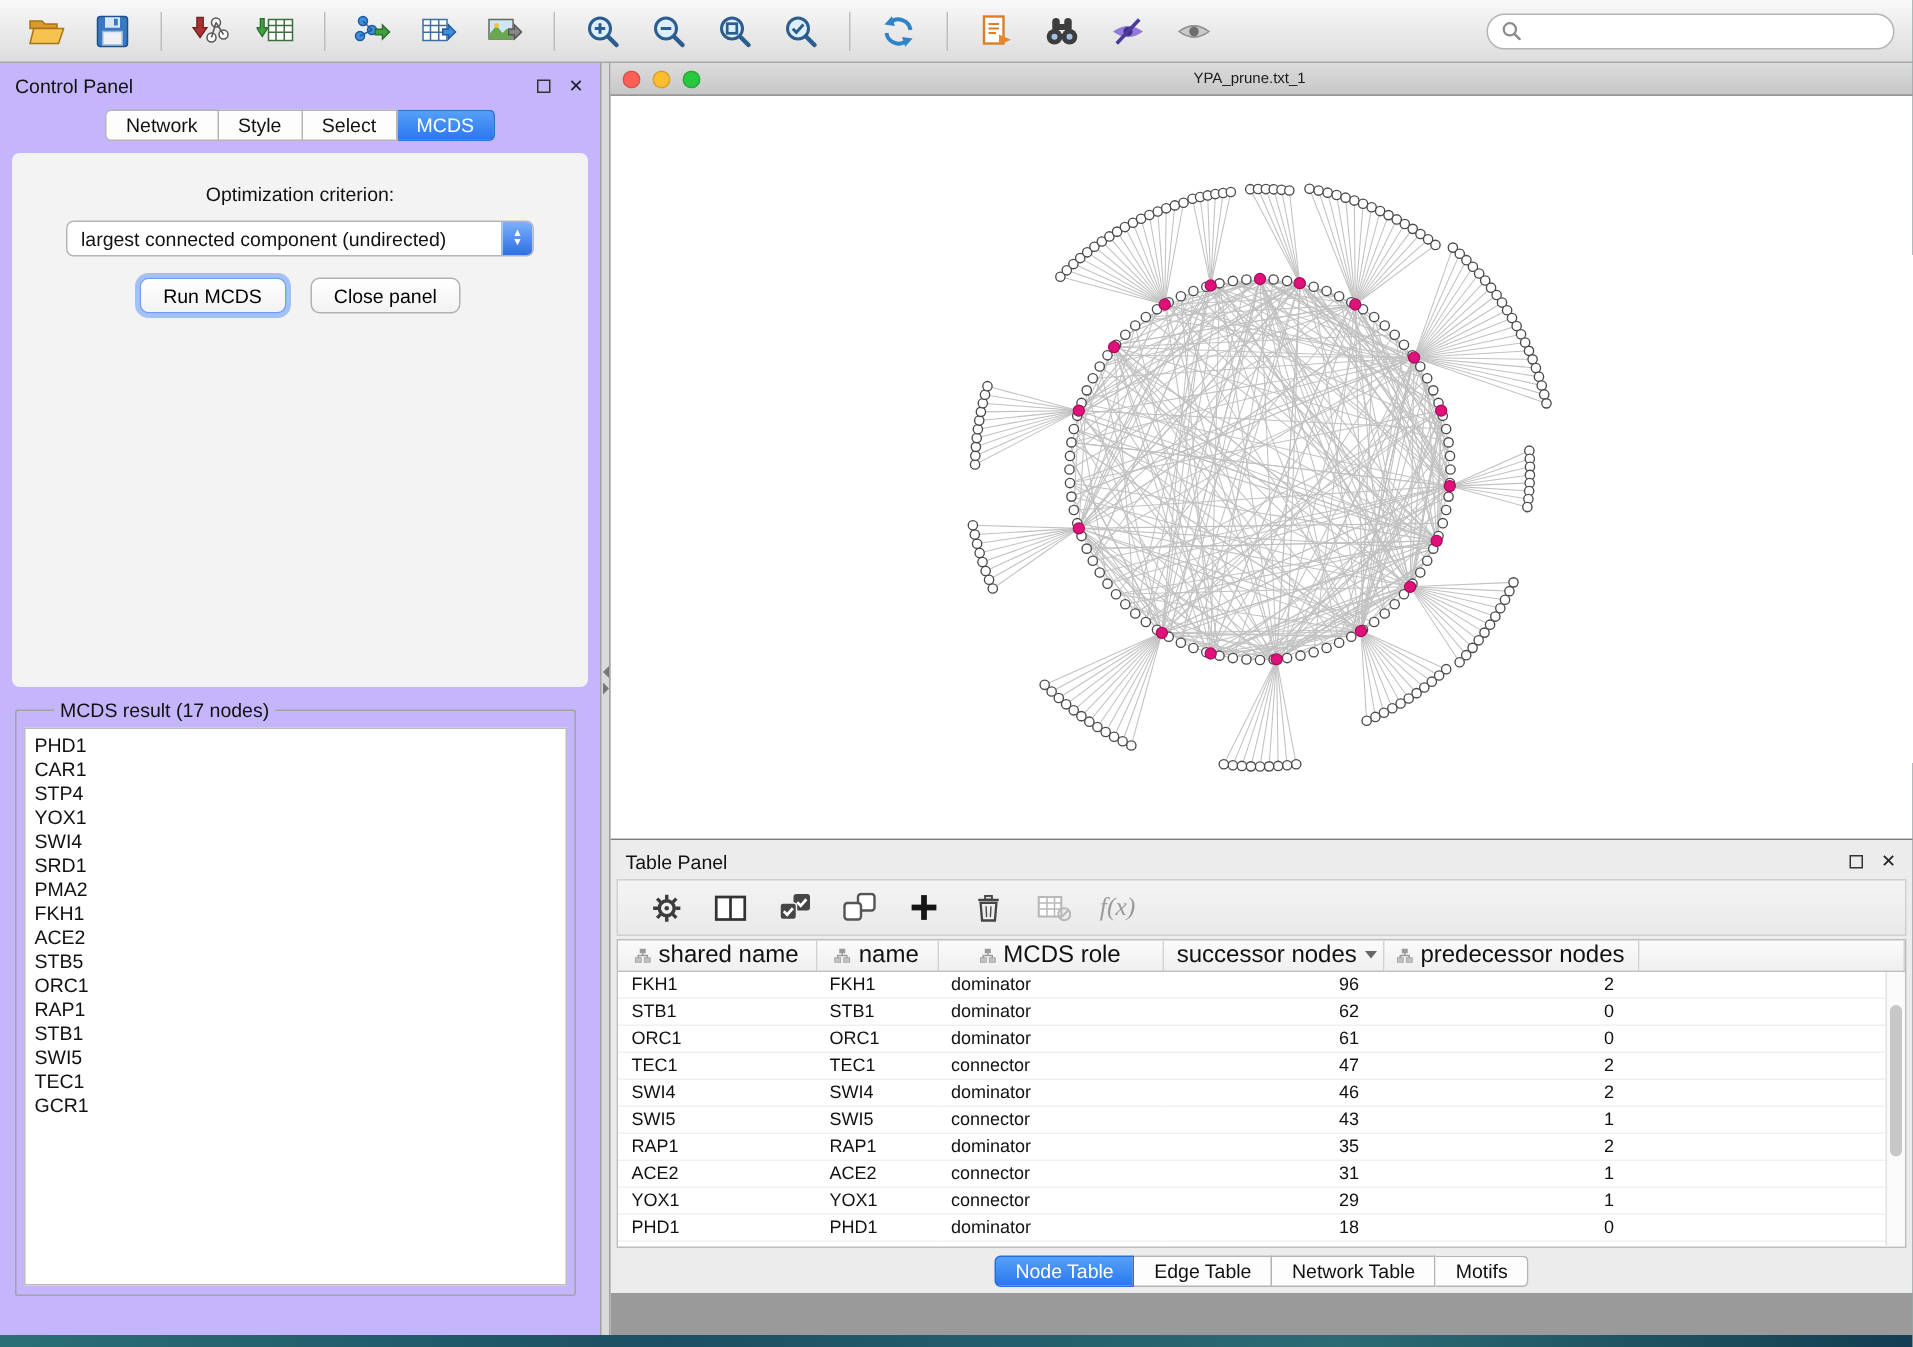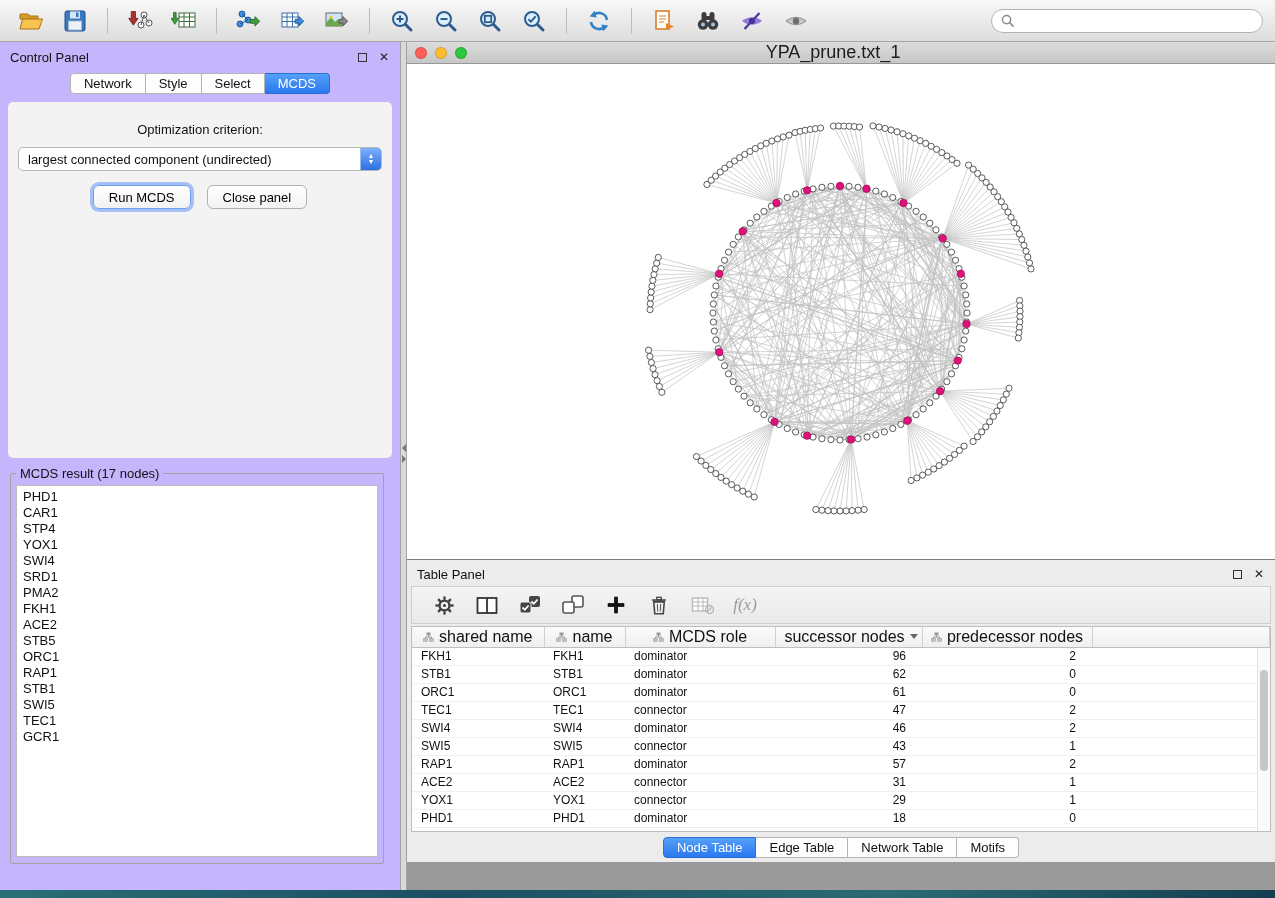--- a/index.html
+++ b/index.html
@@ -25,45 +25,45 @@
   .win-icon { width:12px; height:12px; display:flex; align-items:center; justify-content:center; font-size:12px; color:#222; line-height:1; }
   .float-box { width:9px; height:9px; border:1.5px solid #333; }
   .cp-tabs, .tp-tabs { display:flex; justify-content:center; align-items:center; }
   .cp-tabs { height:26px; margin-top:2px; }
   .seg-tab { height:21px; display:flex; align-items:center; padding:0 13px; background:#fdfdfd; border:1px solid #b4b4b4; border-left:none; font-size:13px; cursor:default; }
   .seg-tab:first-child { border-left:1px solid #b4b4b4; border-radius:4px 0 0 4px; }
   .seg-tab:last-child { border-radius:0 4px 4px 0; }
   .seg-tab.active { background:linear-gradient(#55a0f8,#2a78ef); border-color:#2a6fd8; color:#fff; }
   .cp-card { margin:6px 8px 0; height:356px; background:#f3f3f3; border-radius:5px; flex:0 0 auto; display:flex; flex-direction:column; align-items:center; padding-top:20px; }
   .opt-label { font-size:13px; }
-  .dropdown { margin-top:10px; width:364px; height:24px; background:#fff; border:1px solid #b7b7b7; border-radius:5px; position:relative; display:flex; align-items:center; padding:0 26px 0 9px; font-size:13px; cursor:default; }
+  .dropdown { margin-top:10px; width:312px; height:24px; background:#fff; border:1px solid #b7b7b7; border-radius:5px; position:relative; display:flex; align-items:center; padding:0 26px 0 9px; font-size:13px; cursor:default; }
   .dropdown .stepper { position:absolute; right:0; top:0; bottom:0; width:21px; background:linear-gradient(#7cb0fb,#2e6fe2); border-radius:0 4px 4px 0; border-left:1px solid #9bb9e8; color:#fff; display:flex; flex-direction:column; align-items:center; justify-content:center; font-size:7px; line-height:6px; }
   .btn-row { margin-top:14px; display:flex; gap:16px;align-items:flex-end; }
   .mac-btn { height:24px; padding:0 15px; background:linear-gradient(#ffffff,#f2f2f2); border:1px solid #b1b1b1; border-radius:6px; font-size:13px; font-family:inherit; cursor:default; }
   .mac-btn.focused { box-shadow:0 0 0 3px rgba(110,160,250,0.6); border-color:#6f9ef0; }
   .result-box { flex:1 1 auto; margin:8px 16px 26px 10px; border:1px solid #a3a3a3; border-radius:2px; padding:4px 5px 6px; display:flex; flex-direction:column; min-height:0; }
-  .result-box legend { font-size:13px; padding:0 4px; margin-left:0; }
+  .result-box legend { font-size:13px; padding:0 4px; margin-left:20px; }
   .result-list { flex:1; background:#fff; border:1px solid #bcbcbc; overflow:hidden; padding:3px 6px; }
   .result-list div { font-size:13px; line-height:16px; }
 
   
   .vsplit { width:7px; flex:0 0 auto; background:#d9d9d9; border-left:1px solid #a2a2a2; border-right:1px solid #a2a2a2; position:relative; cursor:col-resize; }
   .vsplit .grip { position:absolute; top:402px; left:0; width:5px; height:22px; display:flex; flex-direction:column; align-items:center; gap:3px; }
   .tri-l { width:0; height:0; border-top:4px solid transparent; border-bottom:4px solid transparent; border-right:4px solid #777; }
   .tri-r { width:0; height:0; border-top:4px solid transparent; border-bottom:4px solid transparent; border-left:4px solid #777; }
 
   
   .right-col { flex:1 1 auto; display:flex; flex-direction:column; min-width:0; background:#9a9a9a; }
 
   
   .network-window { height:518px; flex:0 0 auto; display:flex; flex-direction:column; border-bottom:1px solid #7e7e7e; }
   .net-titlebar { height:22px; flex:0 0 auto; background:linear-gradient(#dcdcdc,#c7c7c7); border-bottom:1px solid #979797; display:flex; align-items:center; padding:0 8px; position:relative; }
   .traffic { display:flex; gap:8px; z-index:2; }
   .light { width:12px; height:12px; border-radius:50%; border:1px solid rgba(0,0,0,0.15); cursor:default; }
-  .net-title { position:absolute; left:0; right:16px; text-align:center; font-size:18px; color:#1c1c1c; }
+  .net-title { position:absolute; left:0; right:16px; text-align:center; font-size:10px; color:#1c1c1c; }
   .net-canvas { flex:1; background:#ffffff; overflow:hidden; }
   .net-canvas svg { display:block; }
 
   
   .table-panel { height:302px; flex:0 0 auto; background:#ececec; display:flex; flex-direction:column; min-height:0; }
   .tp-header { height:24px; flex:0 0 auto; display:flex; align-items:center; padding:4px 10px 0; }
   .tp-toolbar { height:38px; flex:0 0 auto; margin:2px 4px 0; background:linear-gradient(#f4f4f4,#e9e9e9); border:1px solid #cfcfcf; display:flex; align-items:center; gap:19px; padding:0 20px; }
   .tp-tool { display:flex; align-items:center; justify-content:center; width:24px; height:24px; cursor:default; }
   .fx { font-family:"Liberation Serif", serif; font-style:italic; font-size:17px; color:#9a9a9a; }
   .tbl-wrap { flex:1 1 auto; margin:2px 4px 0; background:#fff; border:1px solid #bdbdbd; position:relative; overflow:hidden; }
@@ -1209,21 +1209,21 @@
                   <td>SWI5</td>
                   <td>connector</td>
                   <td class="num">43</td>
                   <td class="num">1</td>
                   <td></td>
                 </tr>
                 <tr>
                   <td>RAP1</td>
                   <td>RAP1</td>
                   <td>dominator</td>
-                  <td class="num">57</td>
+                  <td class="num">35</td>
                   <td class="num">2</td>
                   <td></td>
                 </tr>
                 <tr>
                   <td>ACE2</td>
                   <td>ACE2</td>
                   <td>connector</td>
                   <td class="num">31</td>
                   <td class="num">1</td>
                   <td></td>

